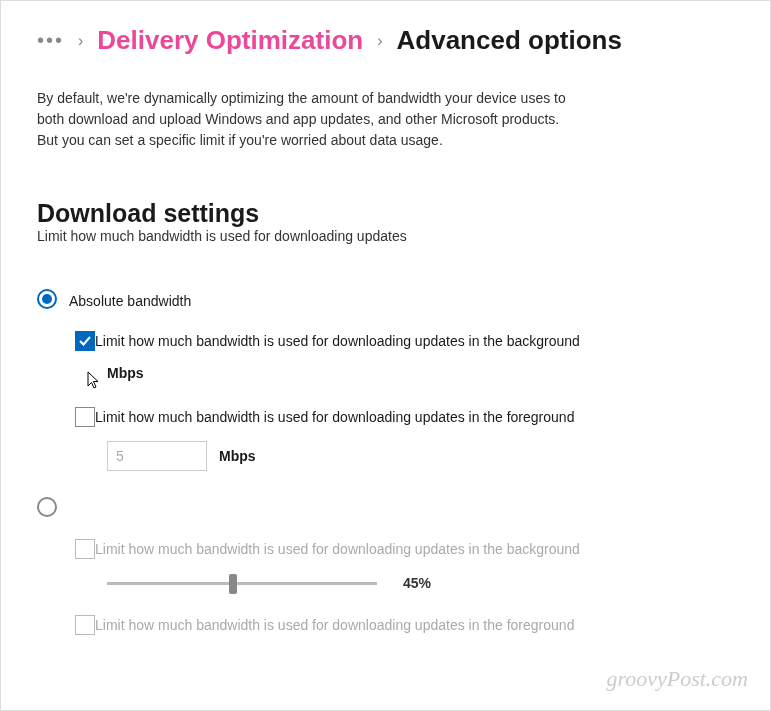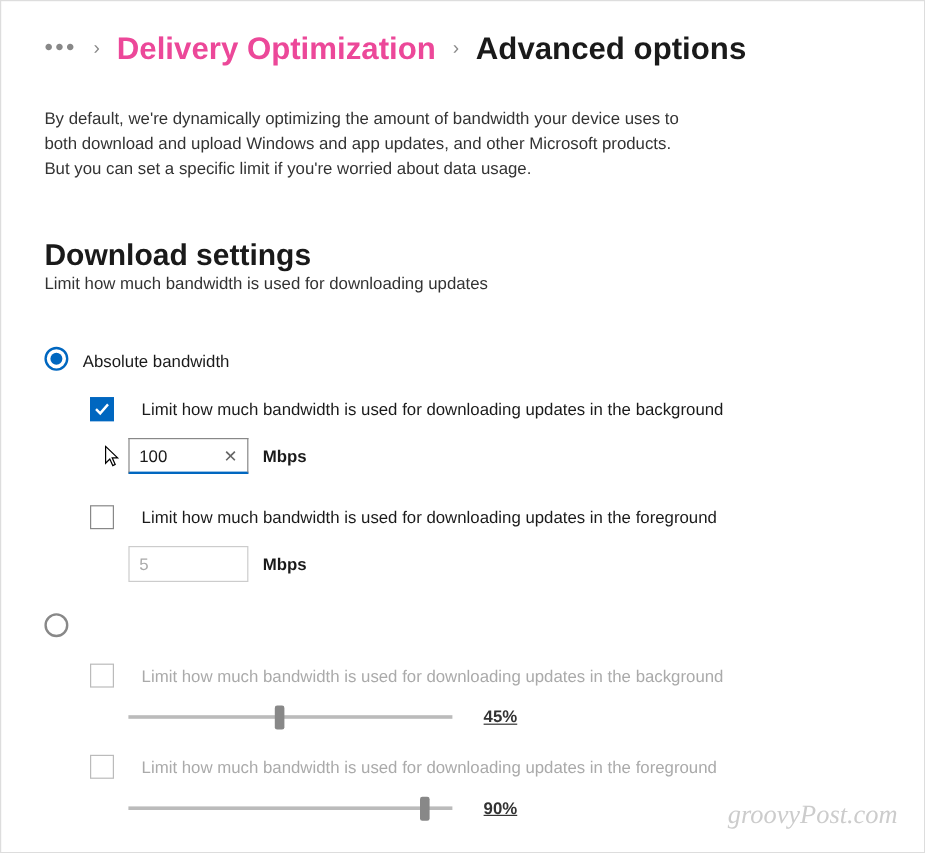--- a/index.html
+++ b/index.html
@@ -20,39 +20,39 @@
     .breadcrumb .crumb-curr { font-size: 26px; font-weight: 600; color: #1a1a1a; }
     .description { font-size: 14px; color: #333; max-width: 540px; line-height: 1.5; margin-bottom: 48px; margin-top: 32px; }
     .section-title { font-size: 25px; font-weight: 700; }
     .subtext { font-size: 14px; color: #333; margin-bottom: 45px; }
     .radio-row { display: flex; align-items: flex-end; gap: 12px; margin-bottom: 22px; }
     .radio { width: 20px; height: 20px; border-radius: 50%; border: 2px solid #888; background: #fff; position: relative; flex-shrink: 0; }
     .radio.checked { border-color: #0067C0; }
     .radio.checked::after { content: ""; position: absolute; width: 10px; height: 10px; background: #0067C0; border-radius: 50%; top: 3px; left: 3px; }
     .radio-label { font-size: 14px; }
     .indent { padding-left: 38px; }
-    .check-row { display: flex; align-items: center; gap: 23px; margin-bottom: 14px; position: relative; }
+    .check-row { display: flex; align-items: center; gap: 0; margin-bottom: 14px; position: relative; }
     .checkbox { width: 20px; height: 20px; border: 1px solid #888; background: #fff; flex-shrink: 0; display: flex; align-items: center; justify-content: center; }
     .checkbox.checked { background: #0067C0; border-color: #0067C0; }
     .checkbox.checked svg { display: block; }
     .checkbox svg { display: none; }
     .checkbox.disabled { border-color: #bbb; }
     .check-label { font-size: 14px; }
     .check-label.disabled { color: #aaa; }
     .input-row { display: flex; align-items: center; gap: 12px; margin: 0 0 26px 32px; }
     .num-input { width: 100px; height: 30px; border: 1px solid #888; padding: 0 8px; font-size: 14px; display: flex; align-items: center; justify-content: space-between; background: #fff; }
     .num-input.focused { border-bottom: 2px solid #0067C0; }
     .num-input.disabled { color: #aaa; border-color: #ccc; }
     .num-input .clear { color: #666; font-size: 14px; cursor: pointer; }
     .unit { font-size: 14px; font-weight: 600; }
     .slider-row { margin: 4px 0 22px 32px; display: flex; align-items: center; gap: 26px; }
     .slider { width: 270px; height: 20px; position: relative; }
     .slider-track { position: absolute; top: 9px; left: 0; right: 0; height: 3px; background: #bbb; }
     .slider-thumb { position: absolute; top: 1px; width: 8px; height: 20px; background: #888; border-radius: 2px; }
-    .slider-pct { font-size: 14px; font-weight: 600; color: #333; text-decoration: underline; }
+    .slider-pct { font-size: 14px; font-weight: 600; color: #333; }
     .disabled-group .radio-label,
     .disabled-group .check-label { color: #aaa; }
     .watermark { position: absolute; bottom: 18px; right: 22px; font-family: Georgia, serif; font-style: italic; font-size: 22px; color: #ccc; margin-left: 30px; }
     .cursor { position: absolute; left: 86px; top: 370px; pointer-events: none; }
   </style>
 </head>
 <body>
 
 <div class="breadcrumb">
   <span class="dots">•••</span>
@@ -75,24 +75,20 @@
 <div class="indent">
   <div class="check-row">
     <div class="checkbox checked">
       <svg width="14" height="14" viewBox="0 0 14 14">
           <path d="M2 7 L5.5 10.5 L12 3" stroke="#fff" stroke-width="2" fill="none"></path>
         </svg>
     </div>
     <span class="check-label">Limit how much bandwidth is used for downloading updates in the background</span>
   </div>
   <div class="input-row">
-    <div class="num-input focused">
-      <span>100</span>
-      <span class="clear">✕</span>
-    </div>
     <span class="unit">Mbps</span>
   </div>
 
   <div class="check-row">
     <div class="checkbox"></div>
     <span class="check-label">Limit how much bandwidth is used for downloading updates in the foreground</span>
   </div>
   <div class="input-row">
     <div class="num-input disabled">
       <span>5</span>
@@ -115,26 +111,19 @@
       <div class="slider-track"></div>
       <div class="slider-thumb" style="left:45%"></div>
     </div>
     <span class="slider-pct">45%</span>
   </div>
 
   <div class="check-row">
     <div class="checkbox disabled"></div>
     <span class="check-label disabled">Limit how much bandwidth is used for downloading updates in the foreground</span>
   </div>
-  <div class="slider-row">
-    <div class="slider">
-      <div class="slider-track"></div>
-      <div class="slider-thumb" style="left:90%"></div>
-    </div>
-    <span class="slider-pct">90%</span>
-  </div>
 </div>
 
 <svg class="cursor" width="16" height="20" viewBox="0 0 16 20">
   <path d="M1 1 L1 15 L4.5 11.5 L7 17 L9 16 L6.5 10.5 L11 10.5 Z" fill="#fff" stroke="#000" stroke-width="1"></path>
 </svg>
 
 <div class="watermark">groovyPost.com</div>
 
 </body></html>

